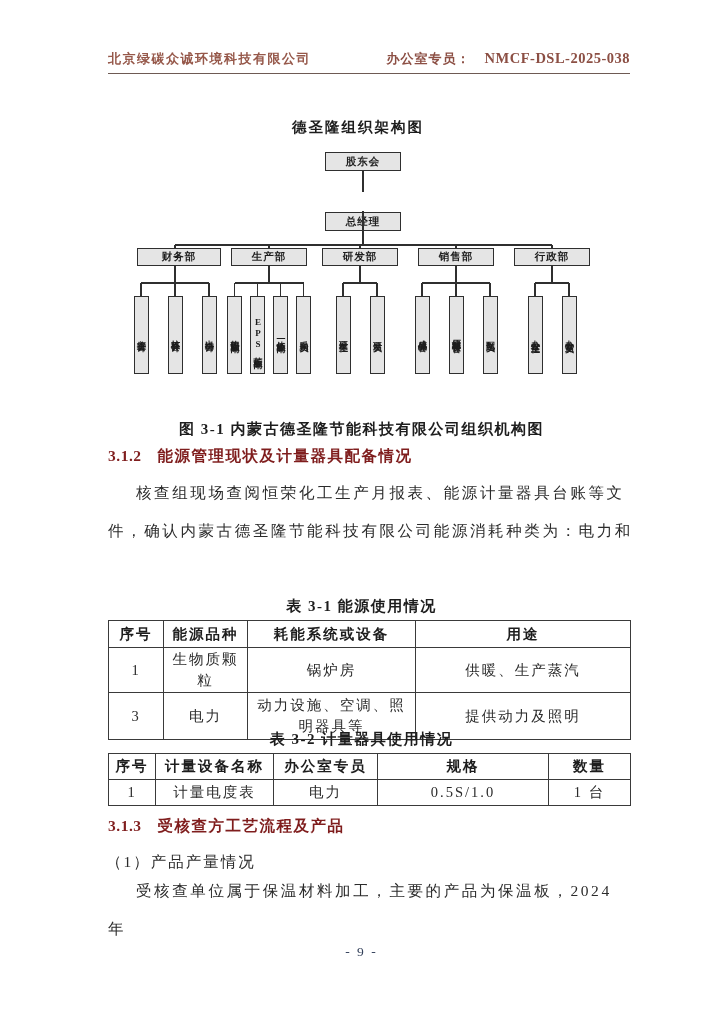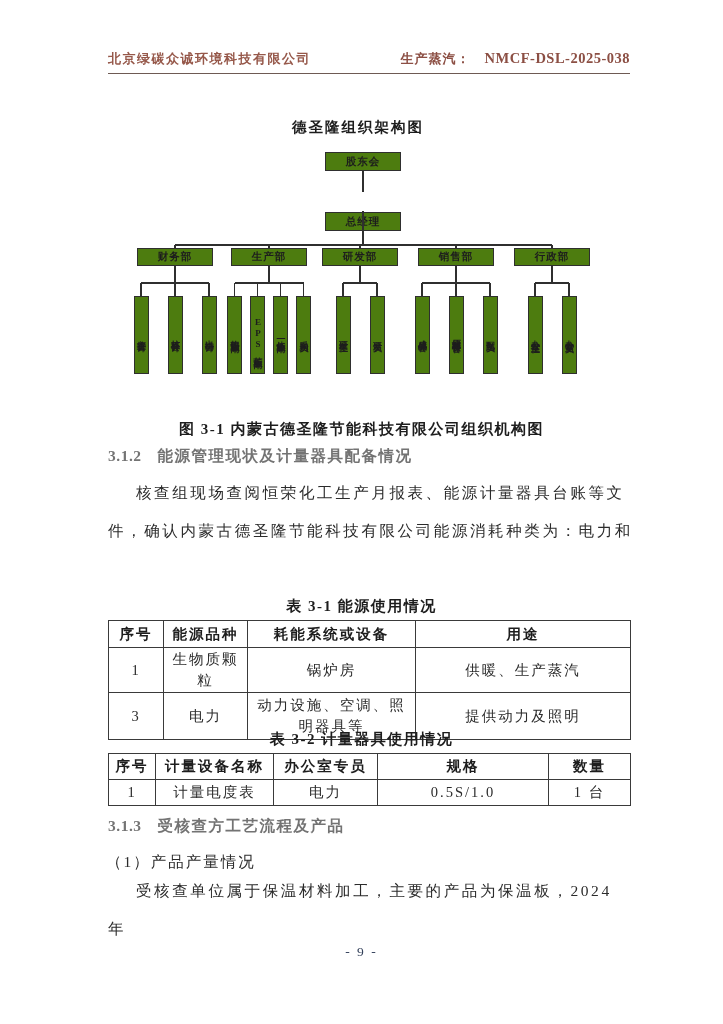--- a/index.html
+++ b/index.html
@@ -17,36 +17,36 @@
   .hdr-right{display:flex;gap:14px;color:#8c4f44;}
   .hdr-label{font-size:13px;letter-spacing:1px;font-weight:600;}
   .hdr-no{font-size:14.5px;font-weight:700;letter-spacing:.5px;}
   
   #org-chart{position:absolute;left:0;top:0;width:723px;height:1024px;pointer-events:none;}
   .oc-title{
     position:absolute;transform:translateX(-50%);font-weight:700;font-size:14.5px;
     letter-spacing:2px;color:#1d1d1d;white-space:nowrap;
   }
   .oc-box{
-    position:absolute;border:1.6px solid #2f2f2f;background:#4d7c0f;box-sizing:border-box;
+    position:absolute;border:1.6px solid #2f2f2f;background:#e5e5e5;box-sizing:border-box;
     display:flex;align-items:center;justify-content:center;color:#1d1d1d;
   }
   .oc-box.h{font-size:10.5px;font-weight:700;letter-spacing:1px;white-space:nowrap;}
   .oc-box.v{font-size:9px;font-weight:700;}
   .oc-box.v span{
     writing-mode:vertical-rl;text-orientation:upright;letter-spacing:1px;line-height:1;
   }
   .oc-line{position:absolute;background:#2f2f2f;}
   
   .caption{
     position:absolute;left:0;top:420px;width:723px;text-align:center;
     font-weight:700;font-size:15px;letter-spacing:1.5px;color:#1d1d1d;
   }
   .h-sec{
-    position:absolute;left:108px;font-weight:700;font-size:15.5px;color:#737373;
+    position:absolute;left:108px;font-weight:700;font-size:15.5px;color:#7f1d1d;
     letter-spacing:1.5px;white-space:nowrap;
   }
   .h-sec .num{letter-spacing:.5px;margin-right:16px;}
   .para{
     position:absolute;left:108px;width:526px;font-size:15.5px;line-height:38px;
     letter-spacing:2.6px;color:#2b2b2b;
   }
   .para .indent{text-indent:28px;}
   .tbl-title{
     position:absolute;left:0;width:723px;text-align:center;font-weight:700;
@@ -71,34 +71,34 @@
   }
 </style>
 </head>
 <body>
 
 <div class="page">
 
   <div class="hdr">
     <span class="hdr-company">北京绿碳众诚环境科技有限公司</span>
     <span class="hdr-right">
-      <span class="hdr-label">生产蒸汽：</span>
+      <span class="hdr-label">办公室专员：</span>
       <span class="hdr-no">NMCF-DSL-2025-038</span>
     </span>
   </div>
 
   <div id="org-chart">
       <div class="oc-title" style="left: 358px; top: 118px;">德圣隆组织架构图</div>
       <div class="oc-box h" style="left: 325px; top: 152px; width: 76px; height: 19px;">股东会</div>
       <div class="oc-box h" style="left: 325px; top: 192px; width: 76px; height: 19px; margin-top: 20px;">总经理</div>
       <div class="oc-line" style="left: 362.2px; top: 171px; width: 1.6px; height: 21px;"></div>
       <div class="oc-line" style="left: 362.2px; top: 211px; width: 1.6px; height: 34px;"></div>
       <div class="oc-line" style="left: 175px; top: 244.2px; width: 377px; height: 1.6px;"></div>
       <div class="oc-line" style="left: 174.2px; top: 245px; width: 1.6px; height: 3px;"></div>
-      <div class="oc-box h" style="left: 137px; top: 248px; width: 76px; height: 18px;">财务部</div>
+      <div class="oc-box h" style="left: 137px; top: 248px; width: 84px; height: 18px;">财务部</div>
       <div class="oc-line" style="left: 174.2px; top: 266px; width: 1.6px; height: 17px;"></div>
       <div class="oc-line" style="left: 141px; top: 282.2px; width: 68px; height: 1.6px;"></div>
       <div class="oc-line" style="left: 140.2px; top: 283px; width: 1.6px; height: 13px;"></div>
       <div class="oc-box v" style="left: 133.5px; top: 296px; width: 15px; height: 78px;">
         <span>主管会计</span>
       </div>
       <div class="oc-line" style="left: 174.2px; top: 283px; width: 1.6px; height: 13px;"></div>
       <div class="oc-box v" style="left: 167.5px; top: 296px; width: 15px; height: 78px;">
         <span>核算会计</span>
       </div>

